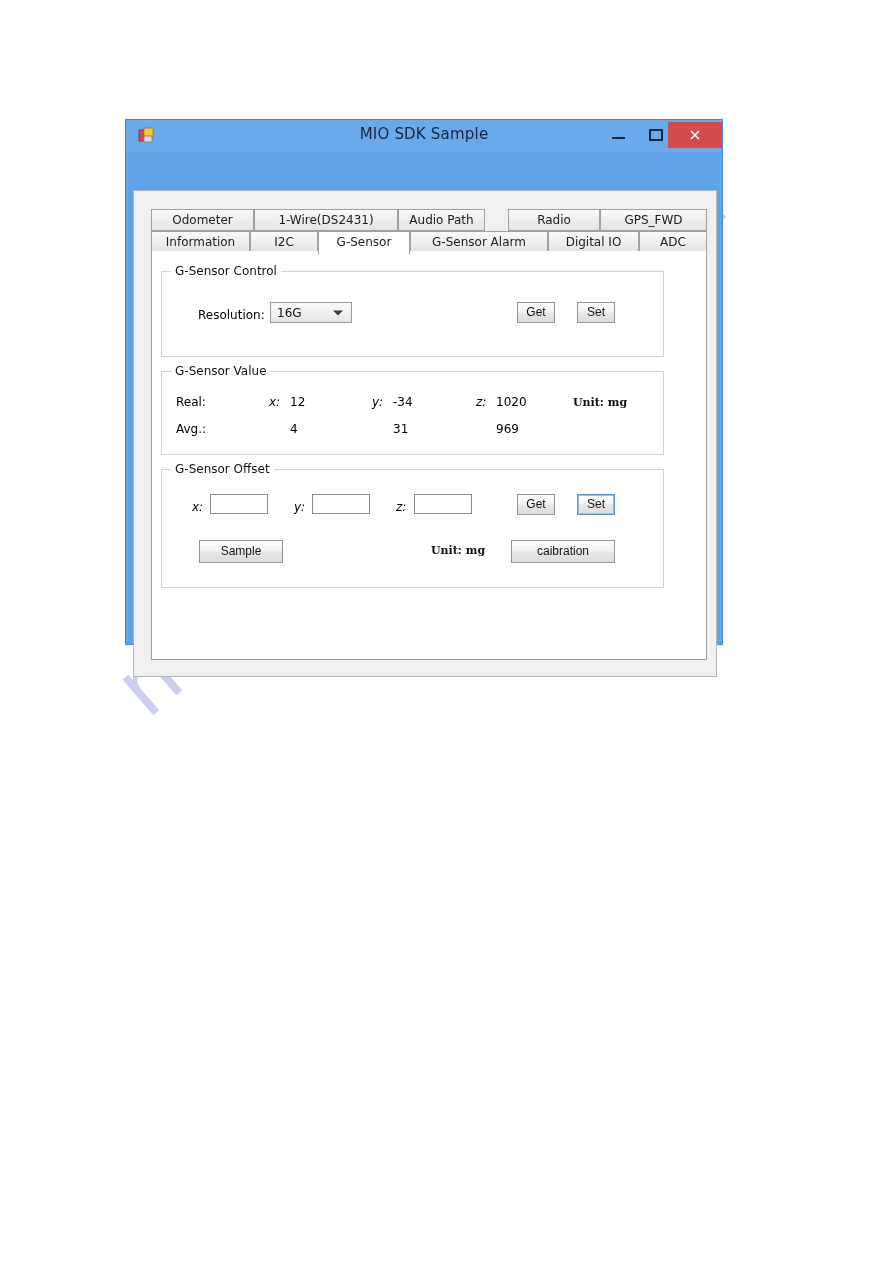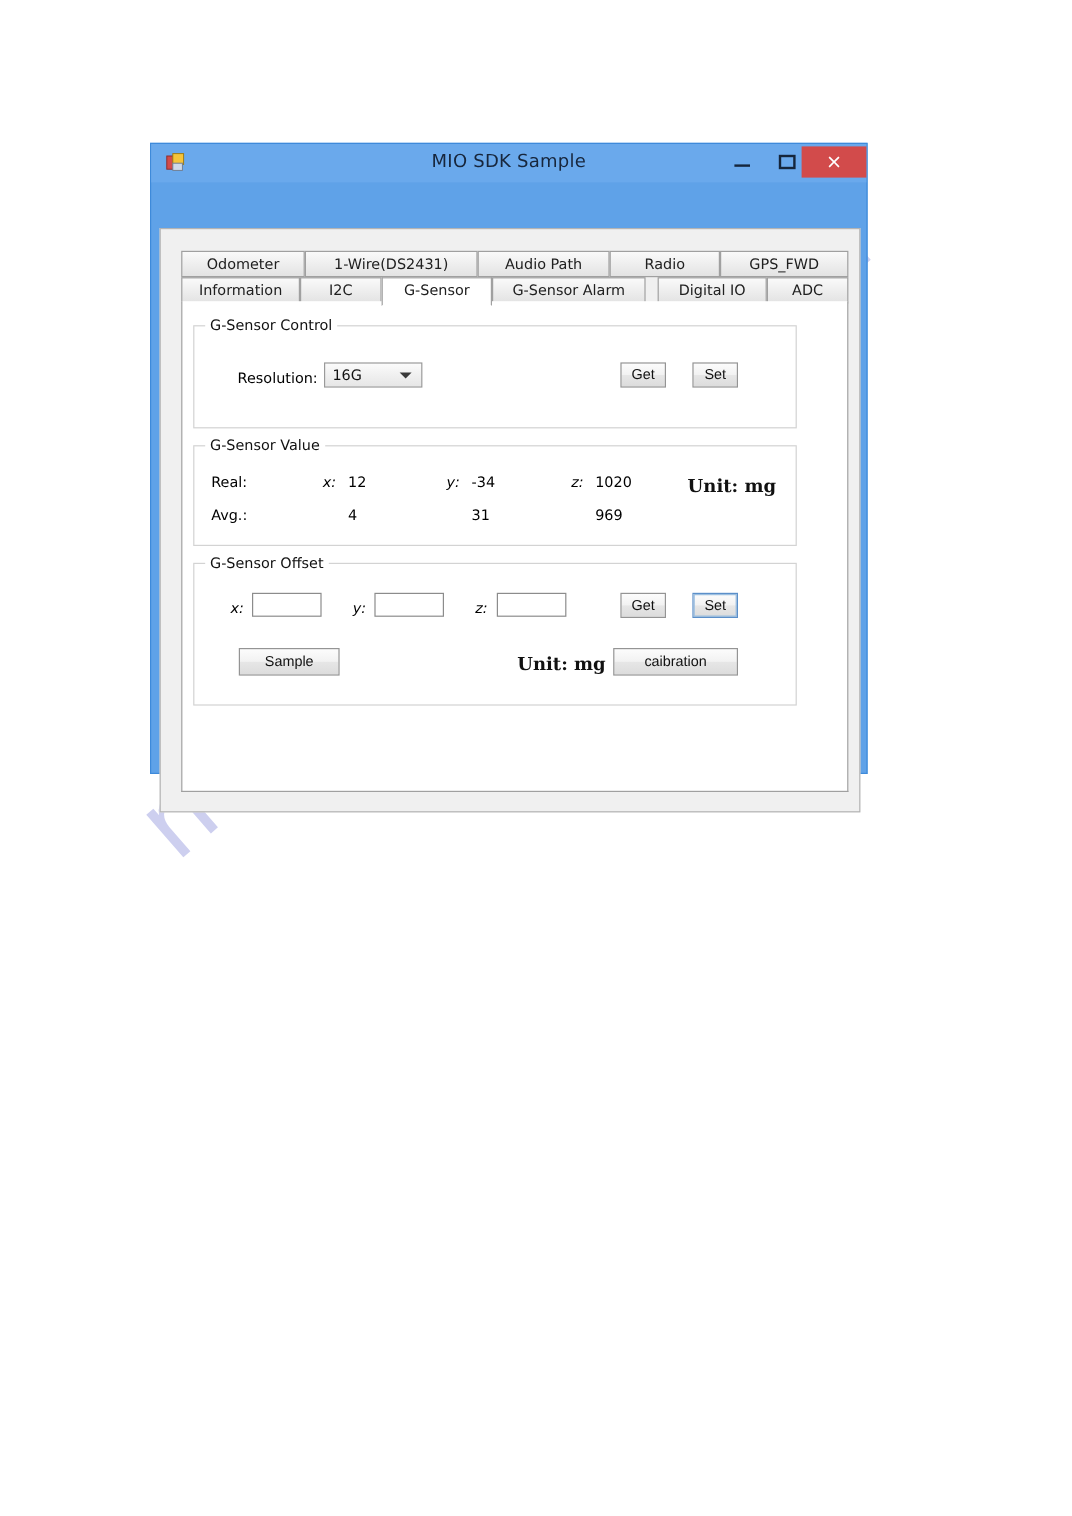--- a/index.html
+++ b/index.html
@@ -198,21 +198,21 @@
   .lbl {
     position: absolute;
     font-family: "DejaVu Sans", sans-serif;
     font-size: 12px;
     color: #000000;
     white-space: nowrap;
   }
   .lbl-serif {
     position: absolute;
     font-family: "DejaVu Serif", serif;
-    font-size: 15px;
+    font-size: 11px;
     color: #111111;
     white-space: nowrap;
     font-weight: 600;
   }
   .lbl-italic {
     font-style: italic;
   }
 
   .btn {
     position: absolute;
@@ -301,28 +301,28 @@
       <div class="win-btn" id="btn-close">
         <div class="glyph">×</div>
       </div>
     </div>
 
     <div id="client">
 
       <div id="tabstrip">
         <div class="tab row1" style="left:0px;width:103px;">Odometer</div>
         <div class="tab row1" style="left:103px;width:144px;">1-Wire(DS2431)</div>
-        <div class="tab row1" style="left:247px;width:110px;">Audio Path</div>
+        <div class="tab row1" style="left:247px;width:87px;">Audio Path</div>
         <div class="tab row1" style="left:357px;width:92px;">Radio</div>
         <div class="tab row1" style="left:449px;width:107px;">GPS_FWD</div>
 
         <div class="tab row2" style="left:0px;width:99px;">Information</div>
         <div class="tab row2" style="left:99px;width:68px;">I2C</div>
         <div class="tab row2 active" style="left:167px;width:92px;">G-Sensor</div>
-        <div class="tab row2" style="left:259px;width:128px;">G-Sensor Alarm</div>
+        <div class="tab row2" style="left:259px;width:138px;">G-Sensor Alarm</div>
         <div class="tab row2" style="left:397px;width:91px;">Digital IO</div>
         <div class="tab row2" style="left:488px;width:68px;">ADC</div>
       </div>
 
       <div id="tabpage">
 
         <div class="groupbox" id="gb-control">
           <div class="gb-title">G-Sensor Control</div>
 
           <div class="lbl" style="left:36px; top:36px;">Resolution:</div>

